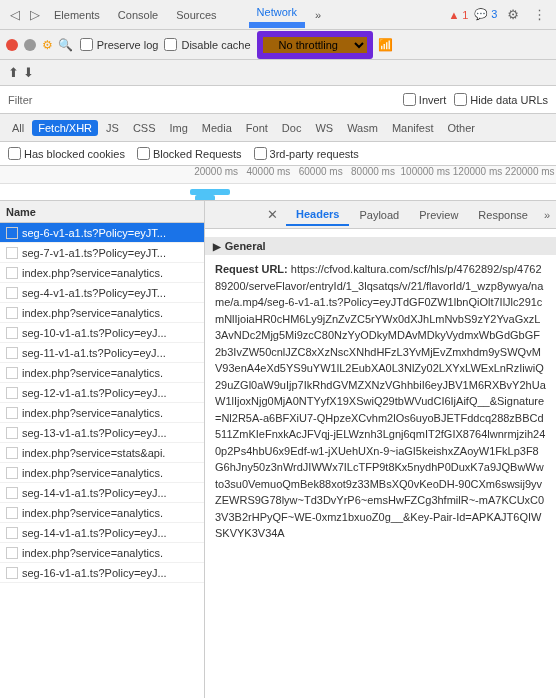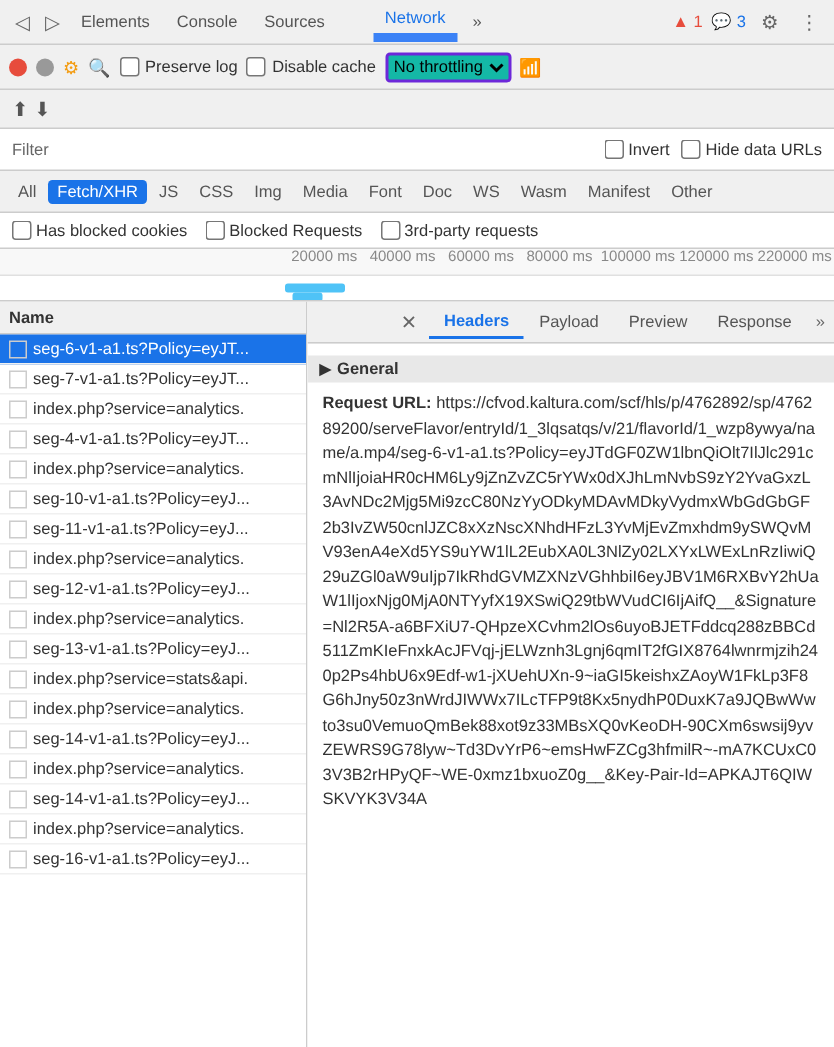--- a/index.html
+++ b/index.html
@@ -24,21 +24,21 @@
     .toolbar-net {
       display: flex; align-items: center; background: #f0f0f0; border-bottom: 1px solid #ccc;
       height: 30px; padding: 0 6px; gap: 6px;
     }
     .circle-red { width: 12px; height: 12px; border-radius: 50%; background: #e74c3c; cursor: pointer; }
     .circle-gray { width: 12px; height: 12px; border-radius: 50%; background: #999; cursor: pointer; }
     .filter-icon { font-size: 12px; color: #f39c12; cursor: pointer; }
     .search-icon-btn { font-size: 12px; cursor: pointer; color: #555; }
     .checkbox-label { display: flex; align-items: center; gap: 4px; font-size: 11px; color: #333; cursor: pointer; }
     .checkbox-label input { cursor: pointer; }
-    .throttle-select { font-size: 11px; background: #14b8a6; border: 2px solid #6d28d9; padding: 1px 0; border-radius: 3px; cursor: pointer; }
+    .throttle-select { font-size: 11px; background: #a16207; border: 6px solid #6d28d9; padding: 1px 12px; border-radius: 3px; cursor: pointer; }
     .wifi-icon { font-size: 12px; color: #555; }
 
     
     .toolbar-io {
       display: flex; align-items: center; background: #f0f0f0; border-bottom: 1px solid #ccc;
       height: 26px; padding: 0 8px; gap: 4px;
     }
     .io-btn { background: none; border: none; cursor: pointer; font-size: 13px; color: #555; }
 
     

